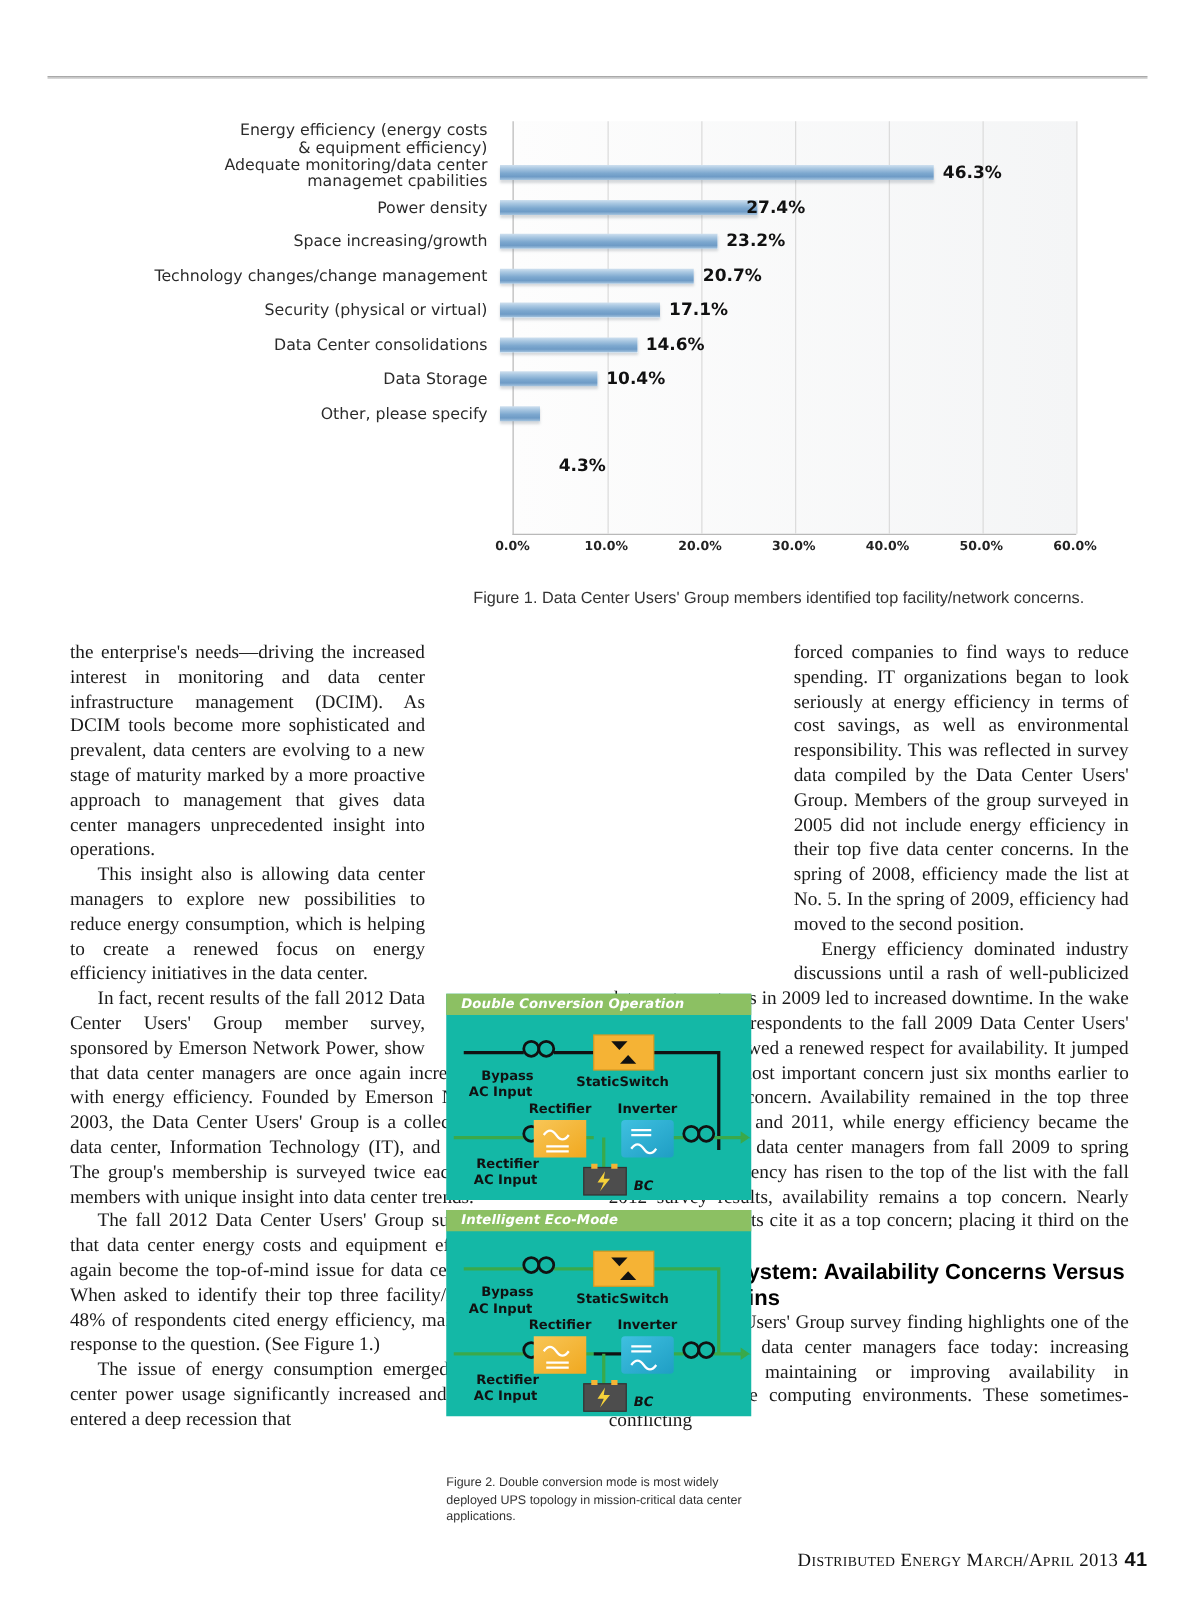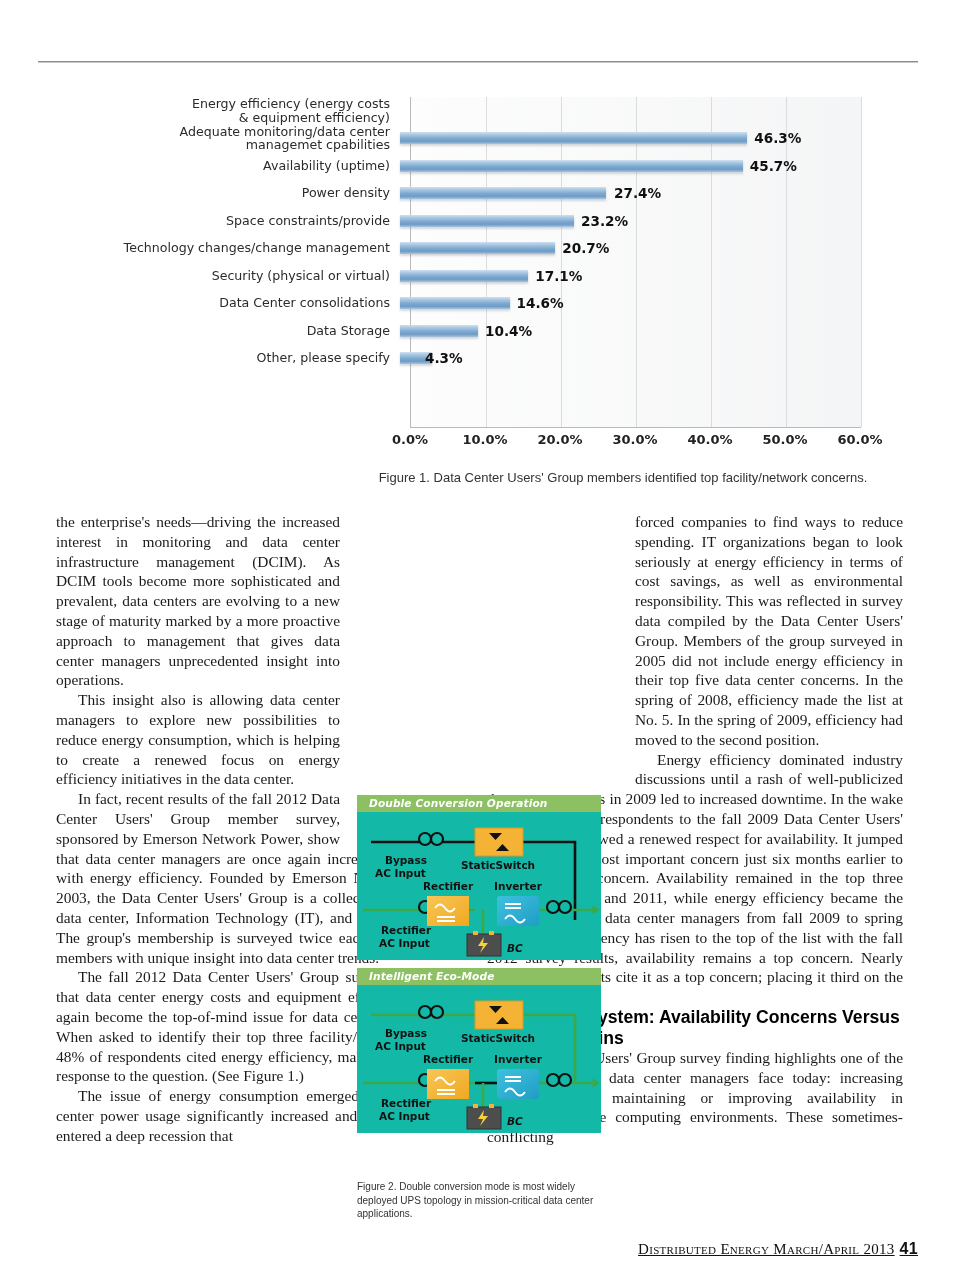--- a/index.html
+++ b/index.html
@@ -34,21 +34,21 @@
     background:linear-gradient(to bottom,#cfe0ef 0%,#aac8e2 22%,#7da8cf 55%,#6e9bc6 78%,#a8c6e0 100%);
     box-shadow:0 2px 2px rgba(120,130,140,.30);
   }
   .val{
     position:absolute;top:50%;transform:translateY(-50%);
     font-family:"DejaVu Sans", sans-serif;font-weight:bold;font-size:13.6px;color:#111;
     white-space:nowrap;
   }
   .xaxis{position:absolute;left:370px;top:340px;width:450px;height:22px;}
   .xt{position:absolute;top:0;transform:translateX(-50%);
-    font-family:"DejaVu Sans", sans-serif;font-weight:bold;font-size:13px;color:#222;}
+    font-family:"DejaVu Sans", sans-serif;font-weight:bold;font-size:10px;color:#222;}
   .fig1cap{
     position:absolute;left:363px;top:470px;width:520px;
     font-family:"Liberation Sans", sans-serif;font-size:13px;color:#333;text-align:center;
   }
 
   
   .colL{position:absolute;left:56px;top:512px;width:416px;}
   .colR{position:absolute;left:487px;top:512px;width:416px;}
   .bt{font-size:15.4px;line-height:1.285;text-align:justify;text-justify:inter-word;
       hyphens:none;}
@@ -74,21 +74,21 @@
   .pbody{position:relative;height:148px;}
   .fig2cap{
     position:absolute;left:357px;top:1180px;width:244px;
     font-family:"Liberation Sans", sans-serif;font-size:10px;line-height:1.35;color:#333;
   }
 
   
   .footer{
     position:absolute;right:42px;bottom:26px;
     font-family:"Liberation Serif", serif;font-variant:small-caps;
-    font-size:15px;letter-spacing:.3px;color:#111;text-decoration:underline;
+    font-size:15px;letter-spacing:.3px;color:#111;
   }
   .pgnum{font-family:"Liberation Sans", sans-serif;font-weight:bold;
     font-variant:normal;font-size:16px;margin-left:5px;}
 </style>
 </head>
 <body>
 
 <div class="page">
 
   <div class="top-rule"></div>
@@ -109,35 +109,28 @@
         </div>
         <div class="row">
           <div class="cat">Adequate monitoring/data center
 managemet cpabilities</div>
           <div class="barwrap">
             <div class="bar" style="width: 347.25px;"></div>
             <div class="val" style="left: 354.25px;">46.3%</div>
           </div>
         </div>
         <div class="row">
-          <div class="cat">Availability (uptime)</div>
-          <div class="barwrap">
-            <div class="bar" style="width: 342.75px;"></div>
-            <div class="val" style="left: 349.75px;">45.7%</div>
-          </div>
-        </div>
-        <div class="row">
           <div class="cat">Power density</div>
           <div class="barwrap">
             <div class="bar" style="width: 205.5px;"></div>
-            <div class="val" style="left: 214px;">27.4%</div>
-          </div>
-        </div>
-        <div class="row">
-          <div class="cat">Space constraints/provide</div>
+            <div class="val" style="left: 197px;">27.4%</div>
+          </div>
+        </div>
+        <div class="row">
+          <div class="cat">Space increasing/growth</div>
           <div class="barwrap">
             <div class="bar" style="width: 174px;"></div>
             <div class="val" style="left: 181px;">23.2%</div>
           </div>
         </div>
         <div class="row">
           <div class="cat">Technology changes/change management</div>
           <div class="barwrap">
             <div class="bar" style="width: 155.25px;"></div>
             <div class="val" style="left: 162.25px;">20.7%</div>
@@ -161,21 +154,21 @@
           <div class="cat">Data Storage</div>
           <div class="barwrap">
             <div class="bar" style="width: 78px;"></div>
             <div class="val" style="left: 85px;">10.4%</div>
           </div>
         </div>
         <div class="row">
           <div class="cat">Other, please specify</div>
           <div class="barwrap">
             <div class="bar" style="width: 32.25px;"></div>
-            <div class="val" style="left: 25px;">4.3%</div>
+            <div class="val" style="left: 47px; margin-top: 42px;">4.3%</div>
           </div>
         </div>
       </div>
     <div class="xaxis" id="xaxis">
         <div class="xt" style="left: 0px;">0.0%</div>
         <div class="xt" style="left: 75px;">10.0%</div>
         <div class="xt" style="left: 150px;">20.0%</div>
         <div class="xt" style="left: 225px;">30.0%</div>
         <div class="xt" style="left: 300px;">40.0%</div>
         <div class="xt" style="left: 375px;">50.0%</div>

